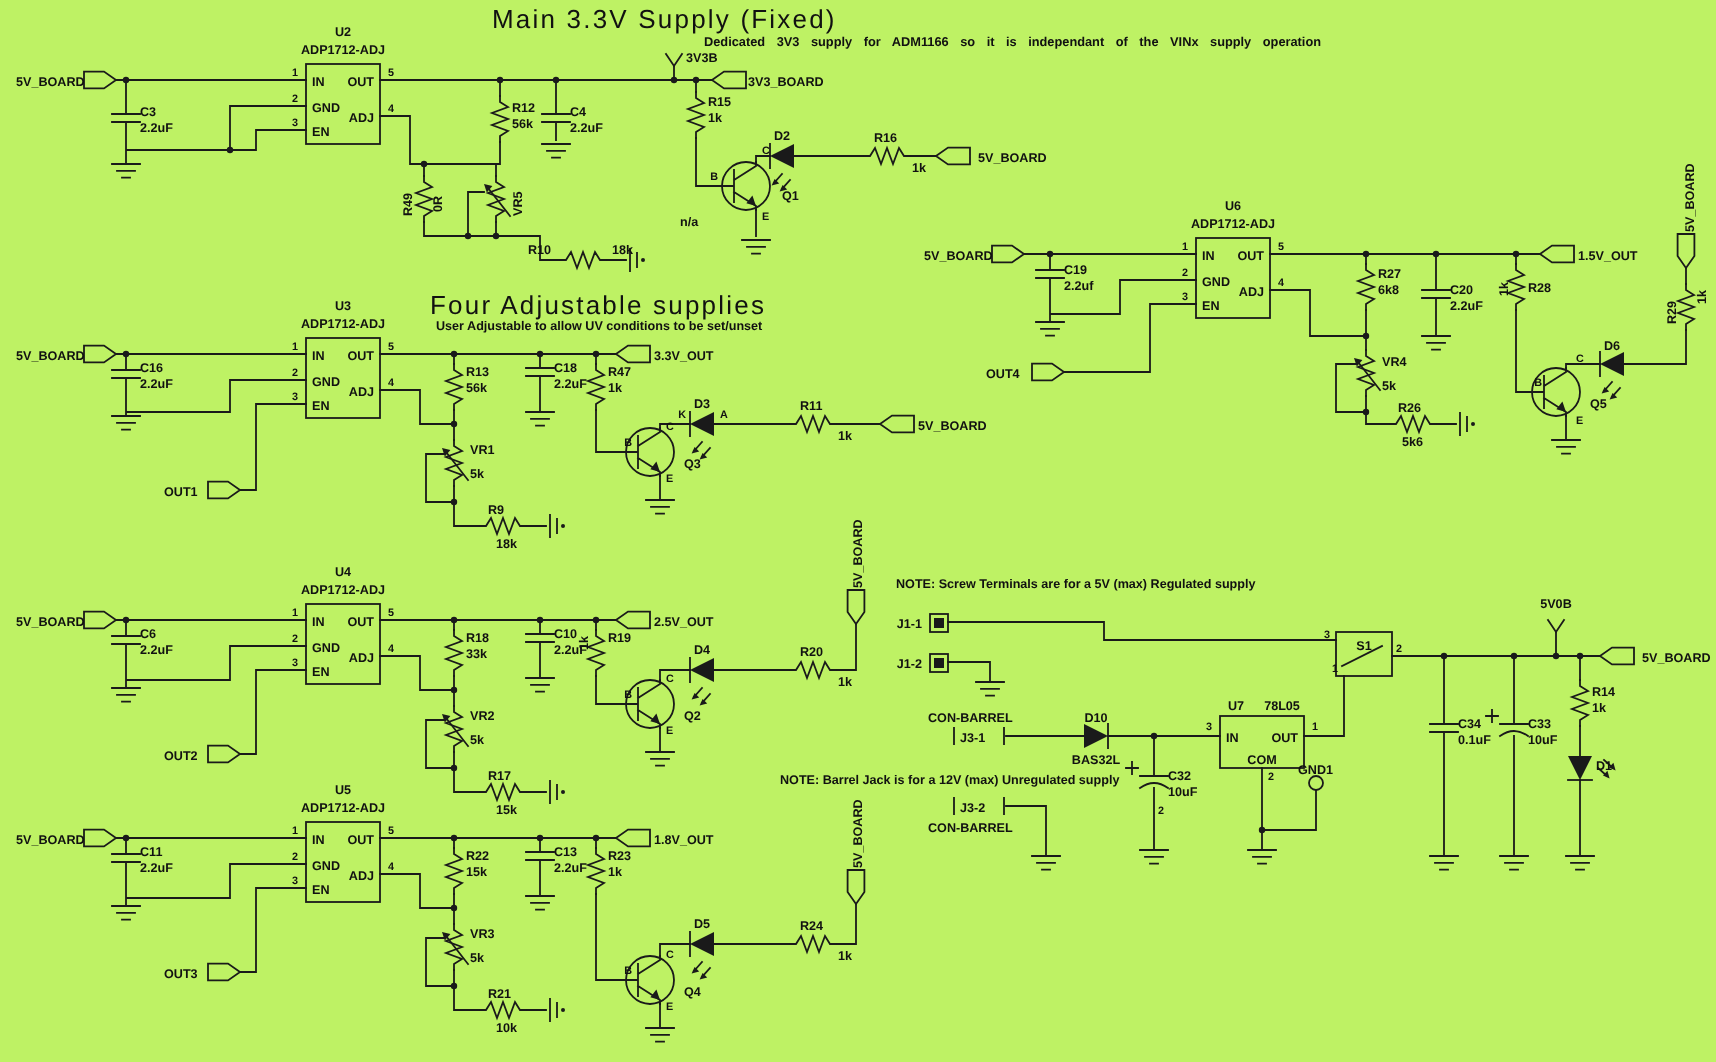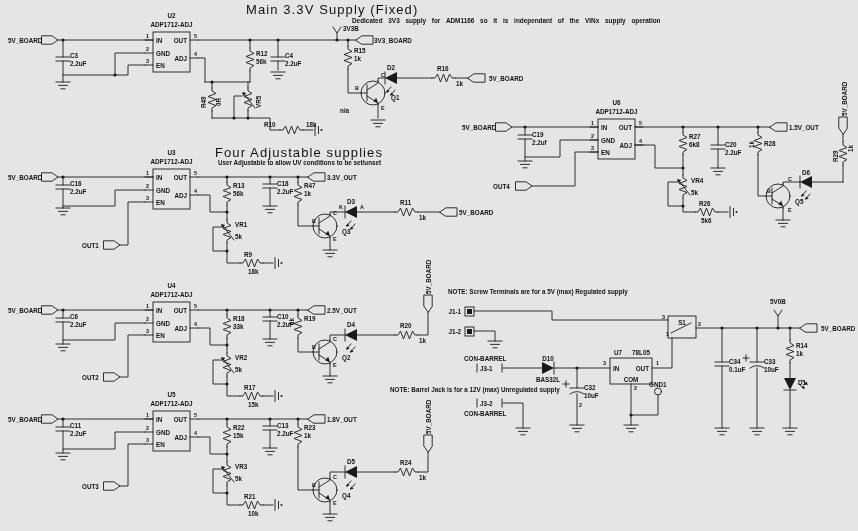--- a/index.html
+++ b/index.html
@@ -1,16 +1,16 @@
 <!DOCTYPE html>
 <html><head>
 <meta charset="utf-8">
 <style>
   html,body{margin:0;padding:0;background:#fff}
-  #stage{width:858px;height:531px;position:relative;background:#e5e5e5}
+  #stage{width:858px;height:531px;position:relative;background:#bef264}
   svg{display:block}
   .w{stroke:#1a1a1a;stroke-width:0.9;fill:none;stroke-linecap:square}
   .f{fill:#1a1a1a;stroke:none}
   text{font-family:"Liberation Sans","DejaVu Sans",sans-serif;fill:#111}
   .t6{font-size:6.3px;font-weight:bold}
   .t5{font-size:5.4px;font-weight:bold}
   .title{font-size:13px;letter-spacing:1.1px}
   .note{font-size:6.3px;font-weight:bold}
   .mnote{font-size:6.4px;font-weight:bold;word-spacing:4px}
 </style>

